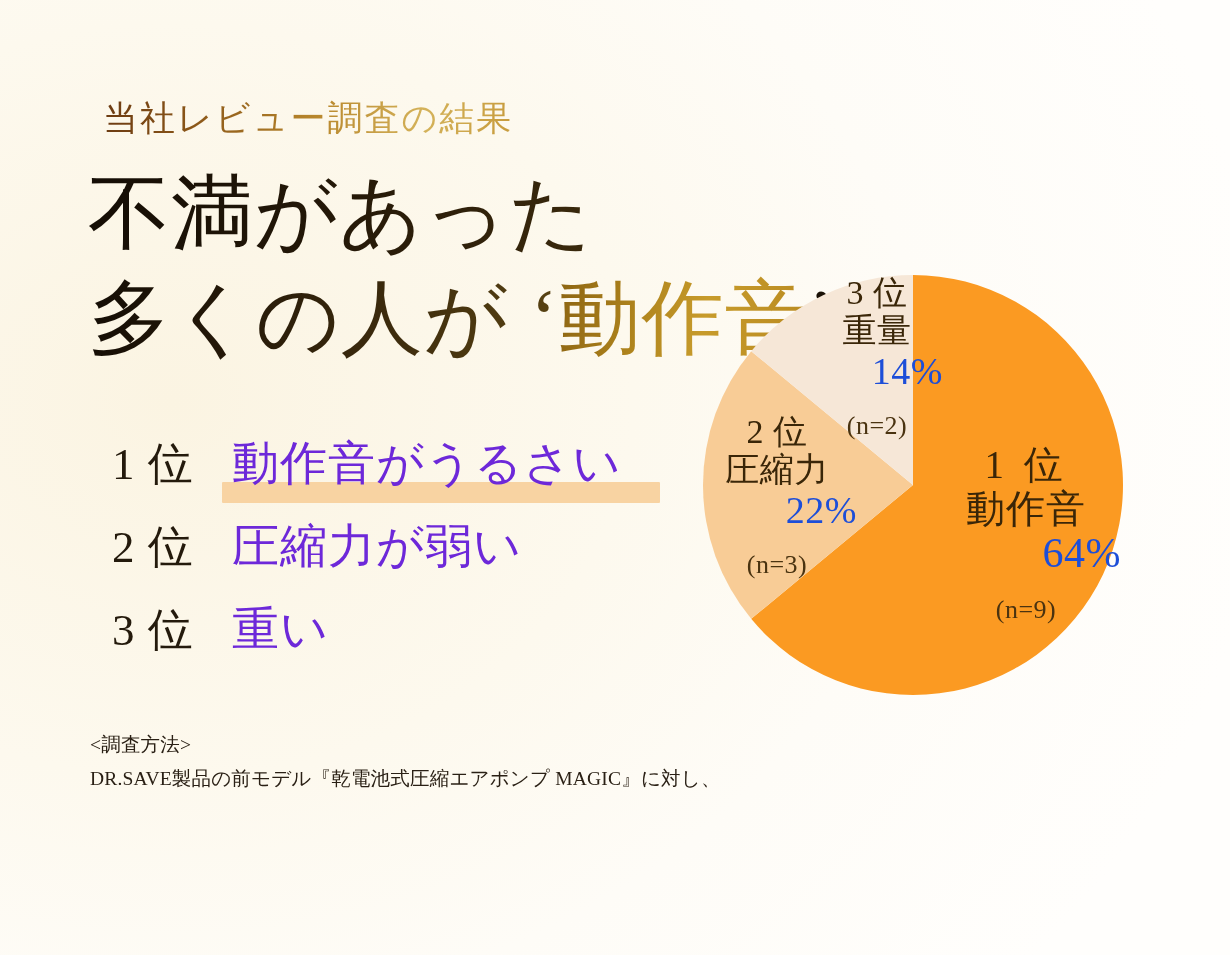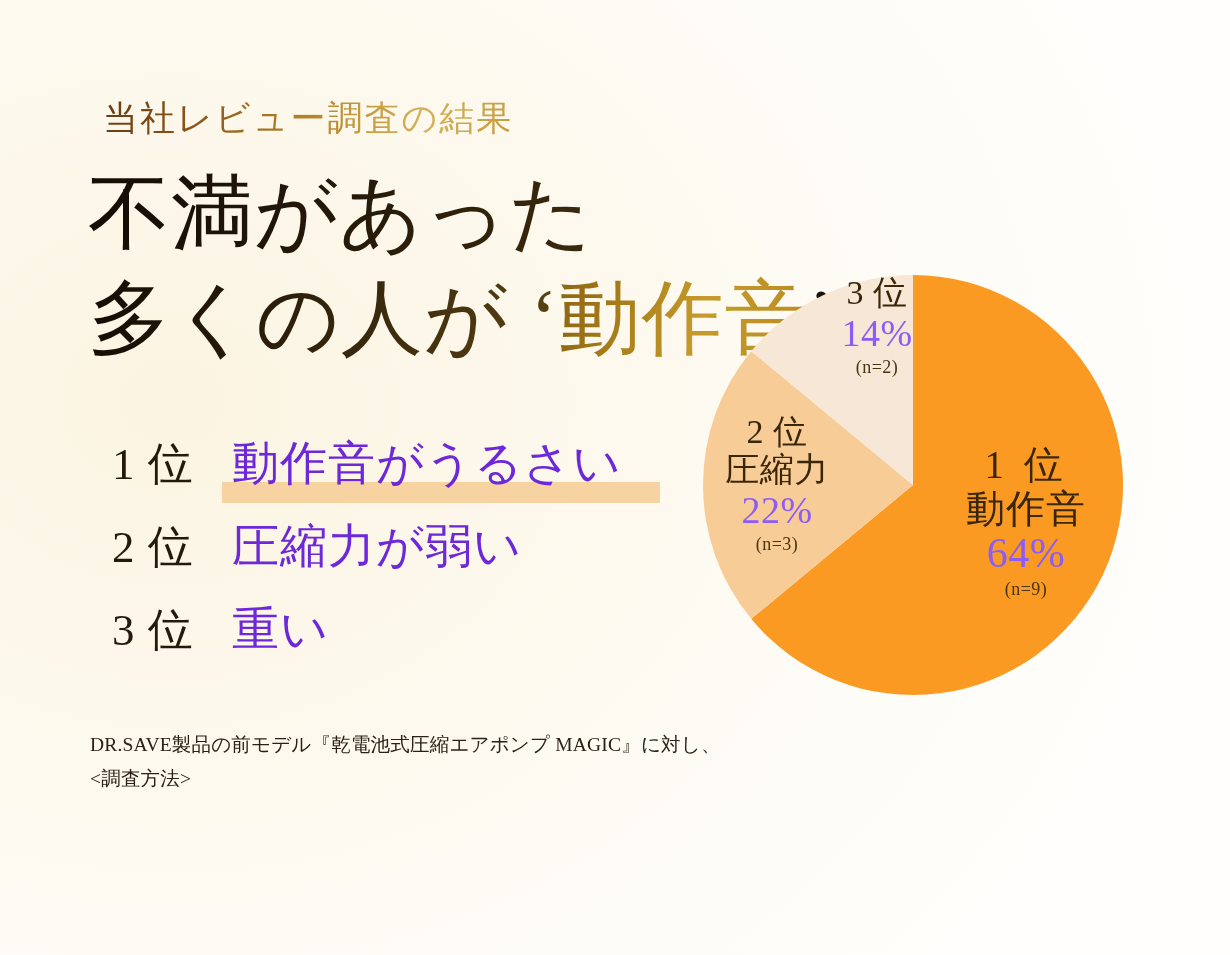--- a/index.html
+++ b/index.html
@@ -107,22 +107,22 @@
 
   .pie-label {
     position:absolute;
     text-align:center;
     line-height:1.12;
     white-space:nowrap;
     letter-spacing:0.5px;
   }
   .pl-rank { display:block; font-size:34px; color:#3A2608; }
   .pl-name { display:block; font-size:34px; color:#3A2608; }
-  .pl-pct  { display:block; font-size:38px; color:#8b5cf6; }
-  .pl-n    { display:block; font-size:18px; color:#4A3310; margin-top:2px; }
+  .pl-pct  { display:block; font-size:38px; color:#1d4ed8;text-align:right; }
+  .pl-n    { display:block; font-size:26px; color:#4A3310; margin-top:18px; }
 
   
   .label-1 { left:228px; top:168px; width:190px; }
   .label-1 .pl-rank { font-size:39px; letter-spacing:5px; }
   .label-1 .pl-name { font-size:39px; letter-spacing:1px; }
   .label-1 .pl-pct  { font-size:42px; }
 
   
   .label-2 { left:-6px; top:138px; width:160px; }
   
@@ -178,23 +178,24 @@
 
     <div class="pie-label label-2">
       <span class="pl-rank">2 位</span>
       <span class="pl-name">圧縮力</span>
       <span class="pl-pct">22%</span>
       <span class="pl-n">(n=3)</span>
     </div>
 
     <div class="pie-label label-3">
       <span class="pl-rank">3 位</span>
+      <span class="pl-name">重量</span>
       <span class="pl-pct">14%</span>
       <span class="pl-n">(n=2)</span>
     </div>
   </div>
 
   <div class="footnote">
+    <span>&lt;調査方法&gt;</span>
     <span>DR.SAVE製品の前モデル『乾電池式圧縮エアポンプ MAGIC』に対し、</span>
-    <span>&lt;調査方法&gt;</span>
   </div>
 
 </div>
 
 </body></html>

